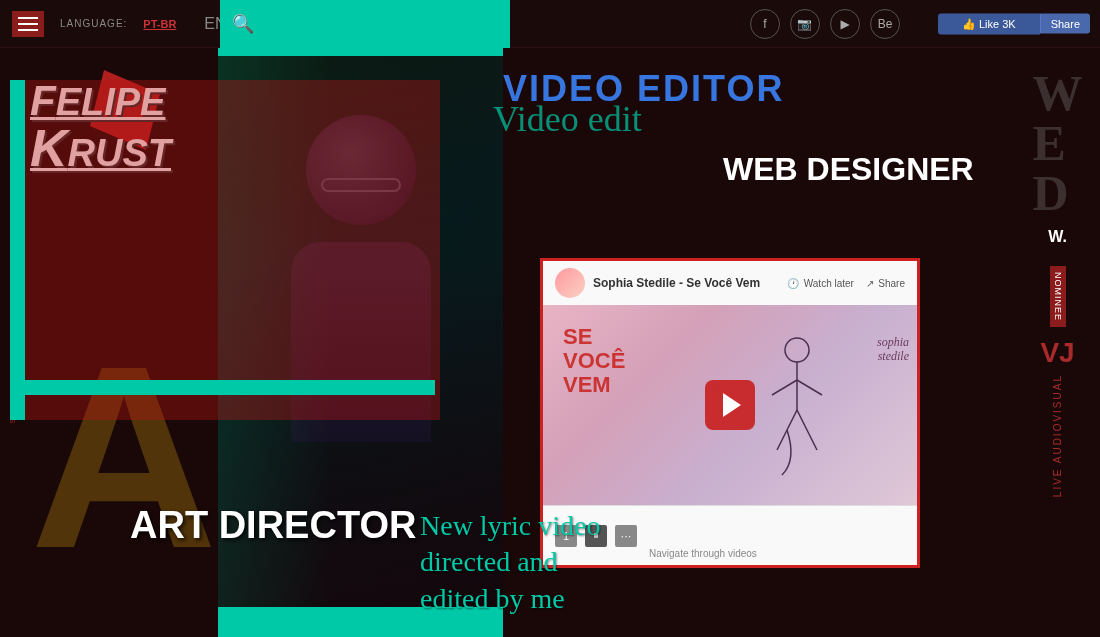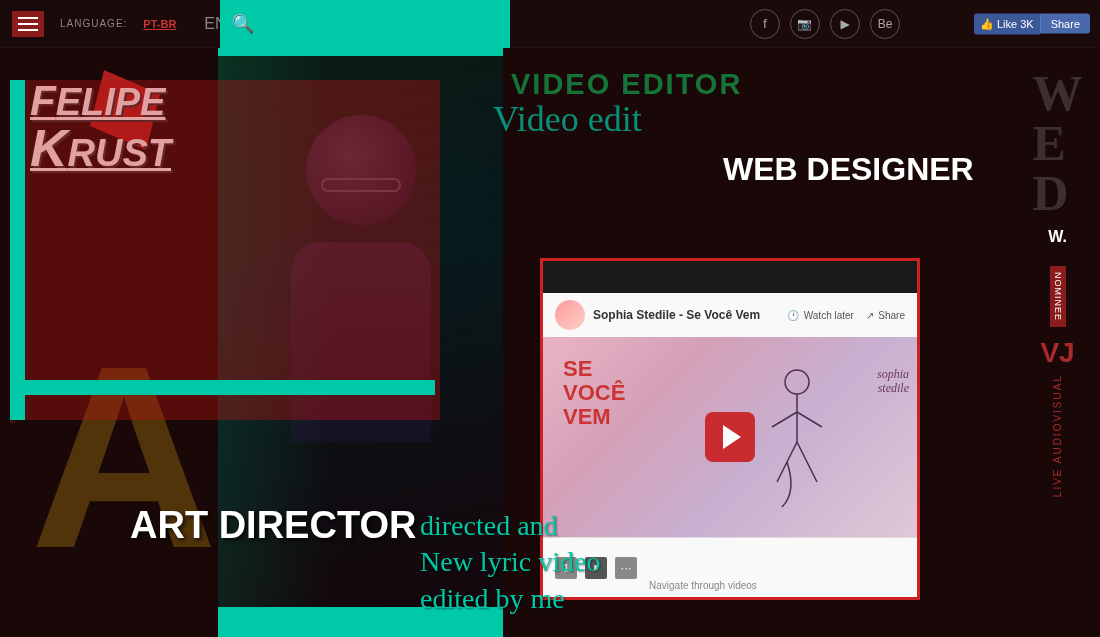--- a/index.html
+++ b/index.html
@@ -122,21 +122,21 @@
       transform: translateY(-50%);
       display: flex;
       align-items: center;
       gap: 0;
     }
 
     .fb-like {
       background: #3b5998;
       color: white;
       font-size: 11px;
-      padding: 4px 6px;
+      padding: 4px 24px;
       border-radius: 3px 0 0 3px;
       display: flex;
       align-items: center;
       gap: 4px;
       cursor: pointer;
     }
 
     .fb-share {
       background: #4a69ad;
       color: white;
@@ -237,23 +237,23 @@
       left: 503px;
       top: 48px;
       right: 85px;
       bottom: 0;
     }
 
     
     .title-video-editor {
       position: absolute;
       top: 20px;
-      left: 8px;
-      color: #15803d;
-      font-size: 29px;
+      left: 0;
+      color: #3b82f6;
+      font-size: 36px;
       font-weight: 900;
       font-family: 'Arial Black', Arial, sans-serif;
       letter-spacing: 2px;
       text-transform: uppercase;
       opacity: 0.9;
     }
 
     .title-video-edit-handwritten {
       position: absolute;
       top: 50px;
@@ -287,21 +287,20 @@
       z-index: 80;
     }
 
     .yt-header {
       background: #f9f9f9;
       padding: 12px 12px;
       display: flex;
       align-items: center;
       gap: 8px;
       height: 44px;
-      margin-top: 32px;
     }
 
     .yt-avatar {
       width: 30px;
       height: 30px;
       border-radius: 50%;
       background: linear-gradient(135deg, #ff9a9e, #fad0c4);
       flex-shrink: 0;
     }
 
@@ -733,22 +732,22 @@
     <div class="yt-footer">
       <div class="yt-nav-btn active">1</div>
       <div class="yt-nav-btn pause">⏸</div>
       <div class="yt-nav-btn dots">···</div>
       <span class="yt-nav-label">Navigate through videos</span>
     </div>
   </div>
 </div>
 
 <div class="handwritten-annotation">
+  <div>New lyric video</div>
   <div>directed and</div>
-  <div>New lyric video</div>
   <div>edited by me</div>
 </div>
 
 <div class="right-sidebar">
   <div class="web-letters">
     <div>W</div>
     <div>E</div>
     <div>D</div>
   </div>
   <div class="w-dot">W.</div>

